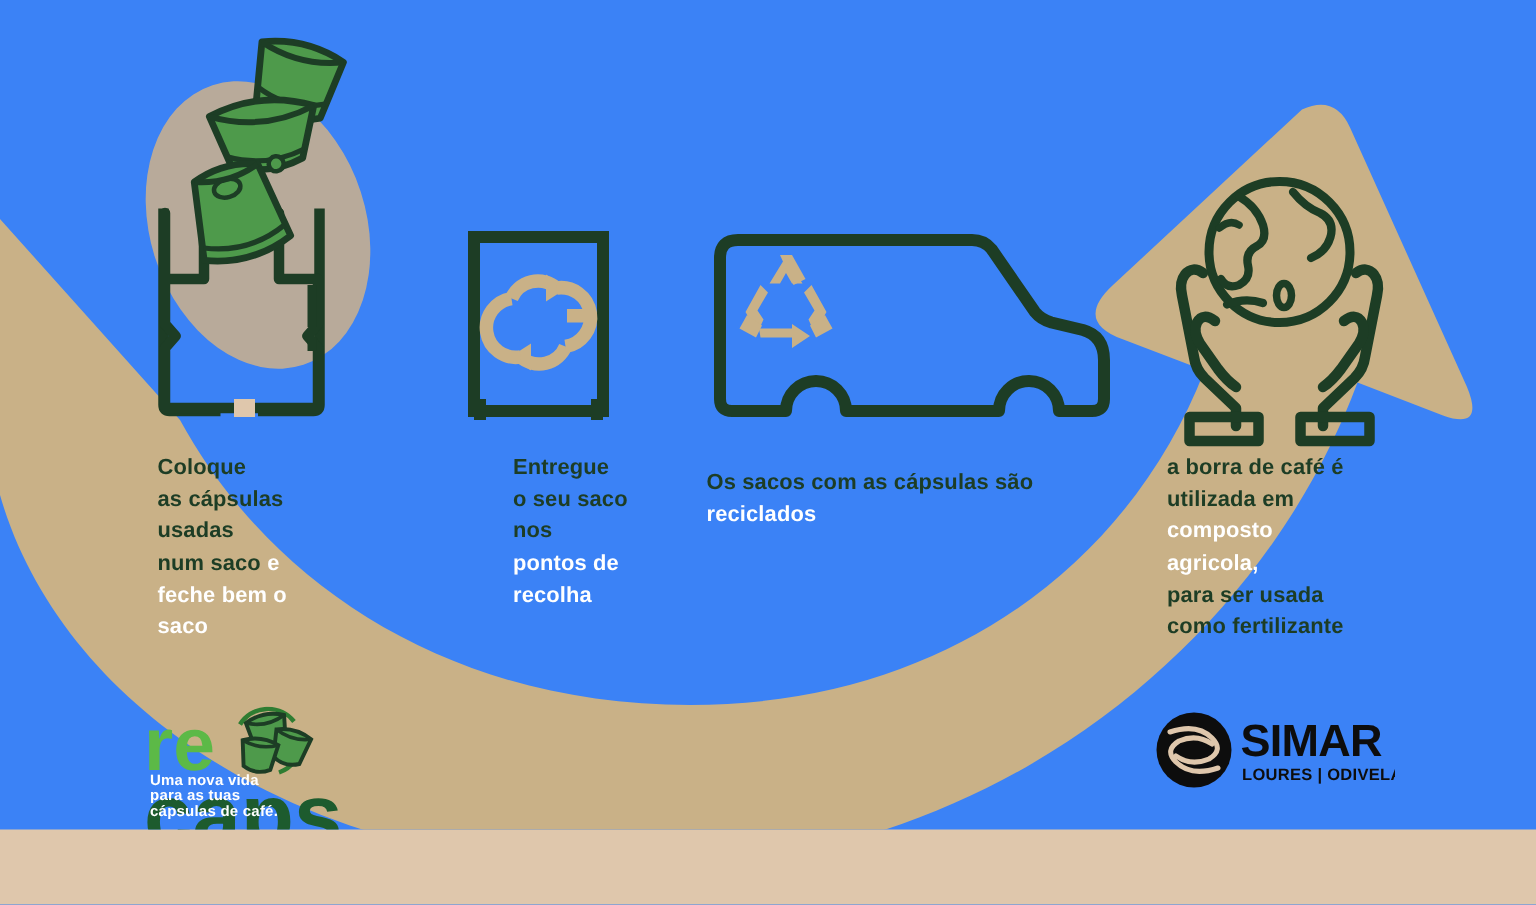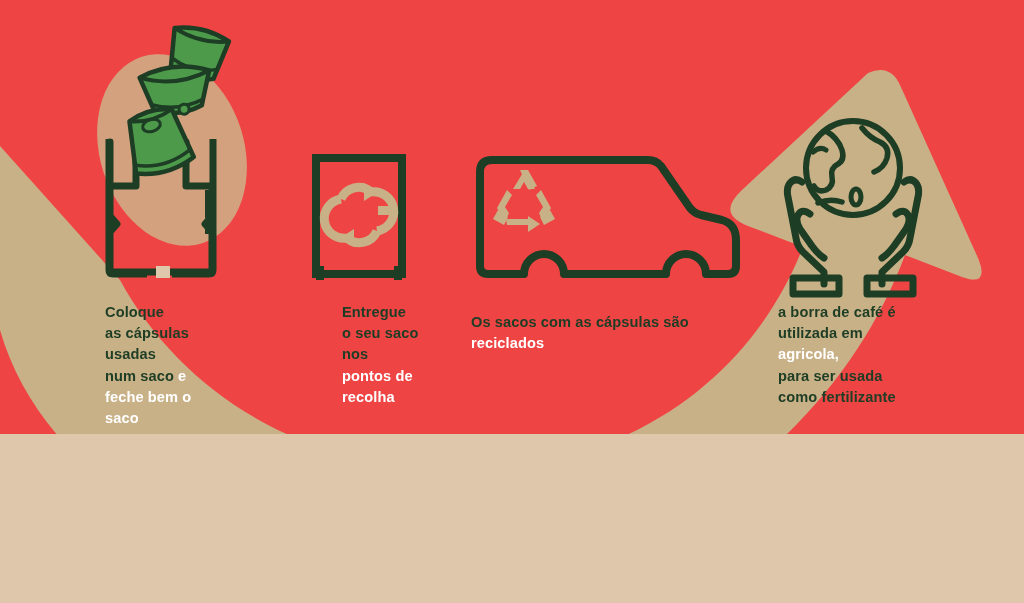--- a/index.html
+++ b/index.html
@@ -9,22 +9,22 @@
   body {
     width: 1024px;
     height: 603px;
     overflow: hidden;
     font-family: "Liberation Sans", sans-serif;
     background: #dfc7ac;
   }
   #poster {
     position: relative;
     width: 1024px;
-    height: 434px;
-    background: #ef4444;
+    height: 553px;
+    background: #3b82f6;
     overflow: hidden;
   }
   #bg-arc-layer {
     position: absolute;
     left: 0;
     top: 0;
     width: 1024px;
     height: 603px;
     pointer-events: none;
   }
@@ -276,20 +276,21 @@
           <path d="M 904 182 Q 911 177 916 183 Q 920 188 918 197 L 910 238
                    Q 909 246 903 252 L 882 272 L 882 284"></path>
           <path d="M 896 214 Q 904 208 908 215 Q 911 221 906 229 L 894 246 Q 888 254 882 258"></path>
           <rect x="867" y="278" width="46" height="16" stroke-width="7"></rect>
         </g>
       </svg>
     </div>
     <div class="caption">
       <span class="cap-line g">a borra de café é</span>
       <span class="cap-line g">utilizada em</span>
+      <span class="cap-line w">composto</span>
       <span class="cap-line w">agricola,</span>
       <span class="cap-line g">para ser usada</span>
       <span class="cap-line g">como fertilizante</span>
     </div>
   </div>
 
   <div id="recaps-logo">
     <svg width="160" height="110" viewBox="0 0 160 110">
       <text id="t-re" x="0" y="42" font-family="Liberation Sans, sans-serif" font-size="50" font-weight="700" fill="#5cb947">re</text>
 

